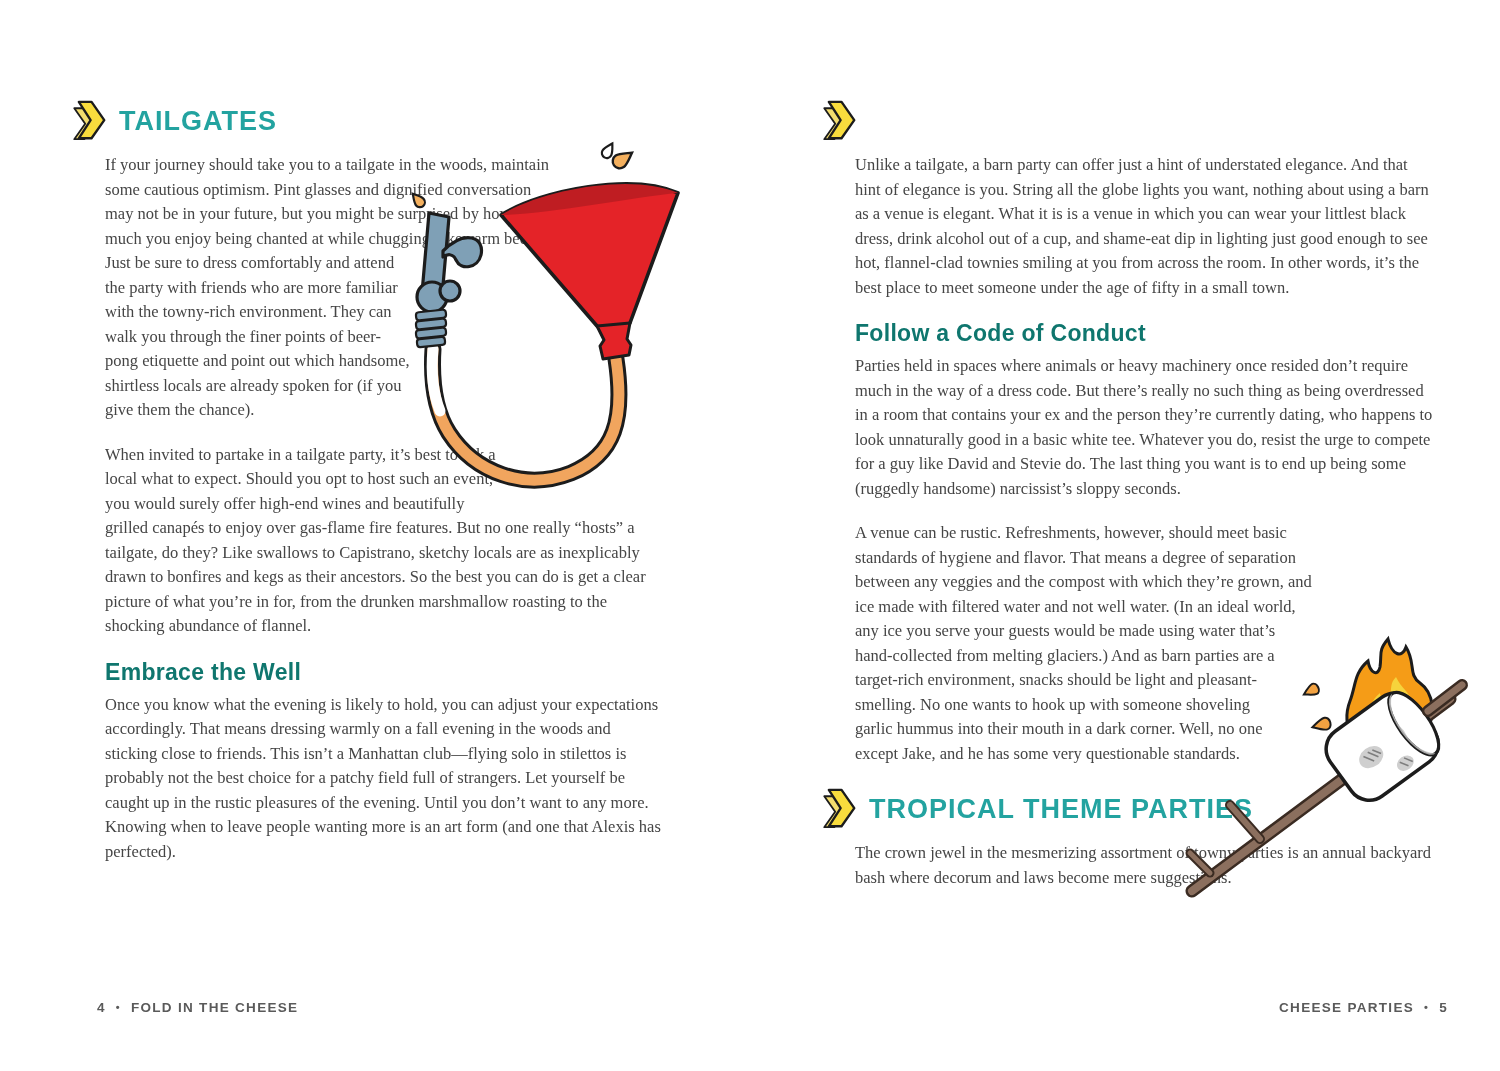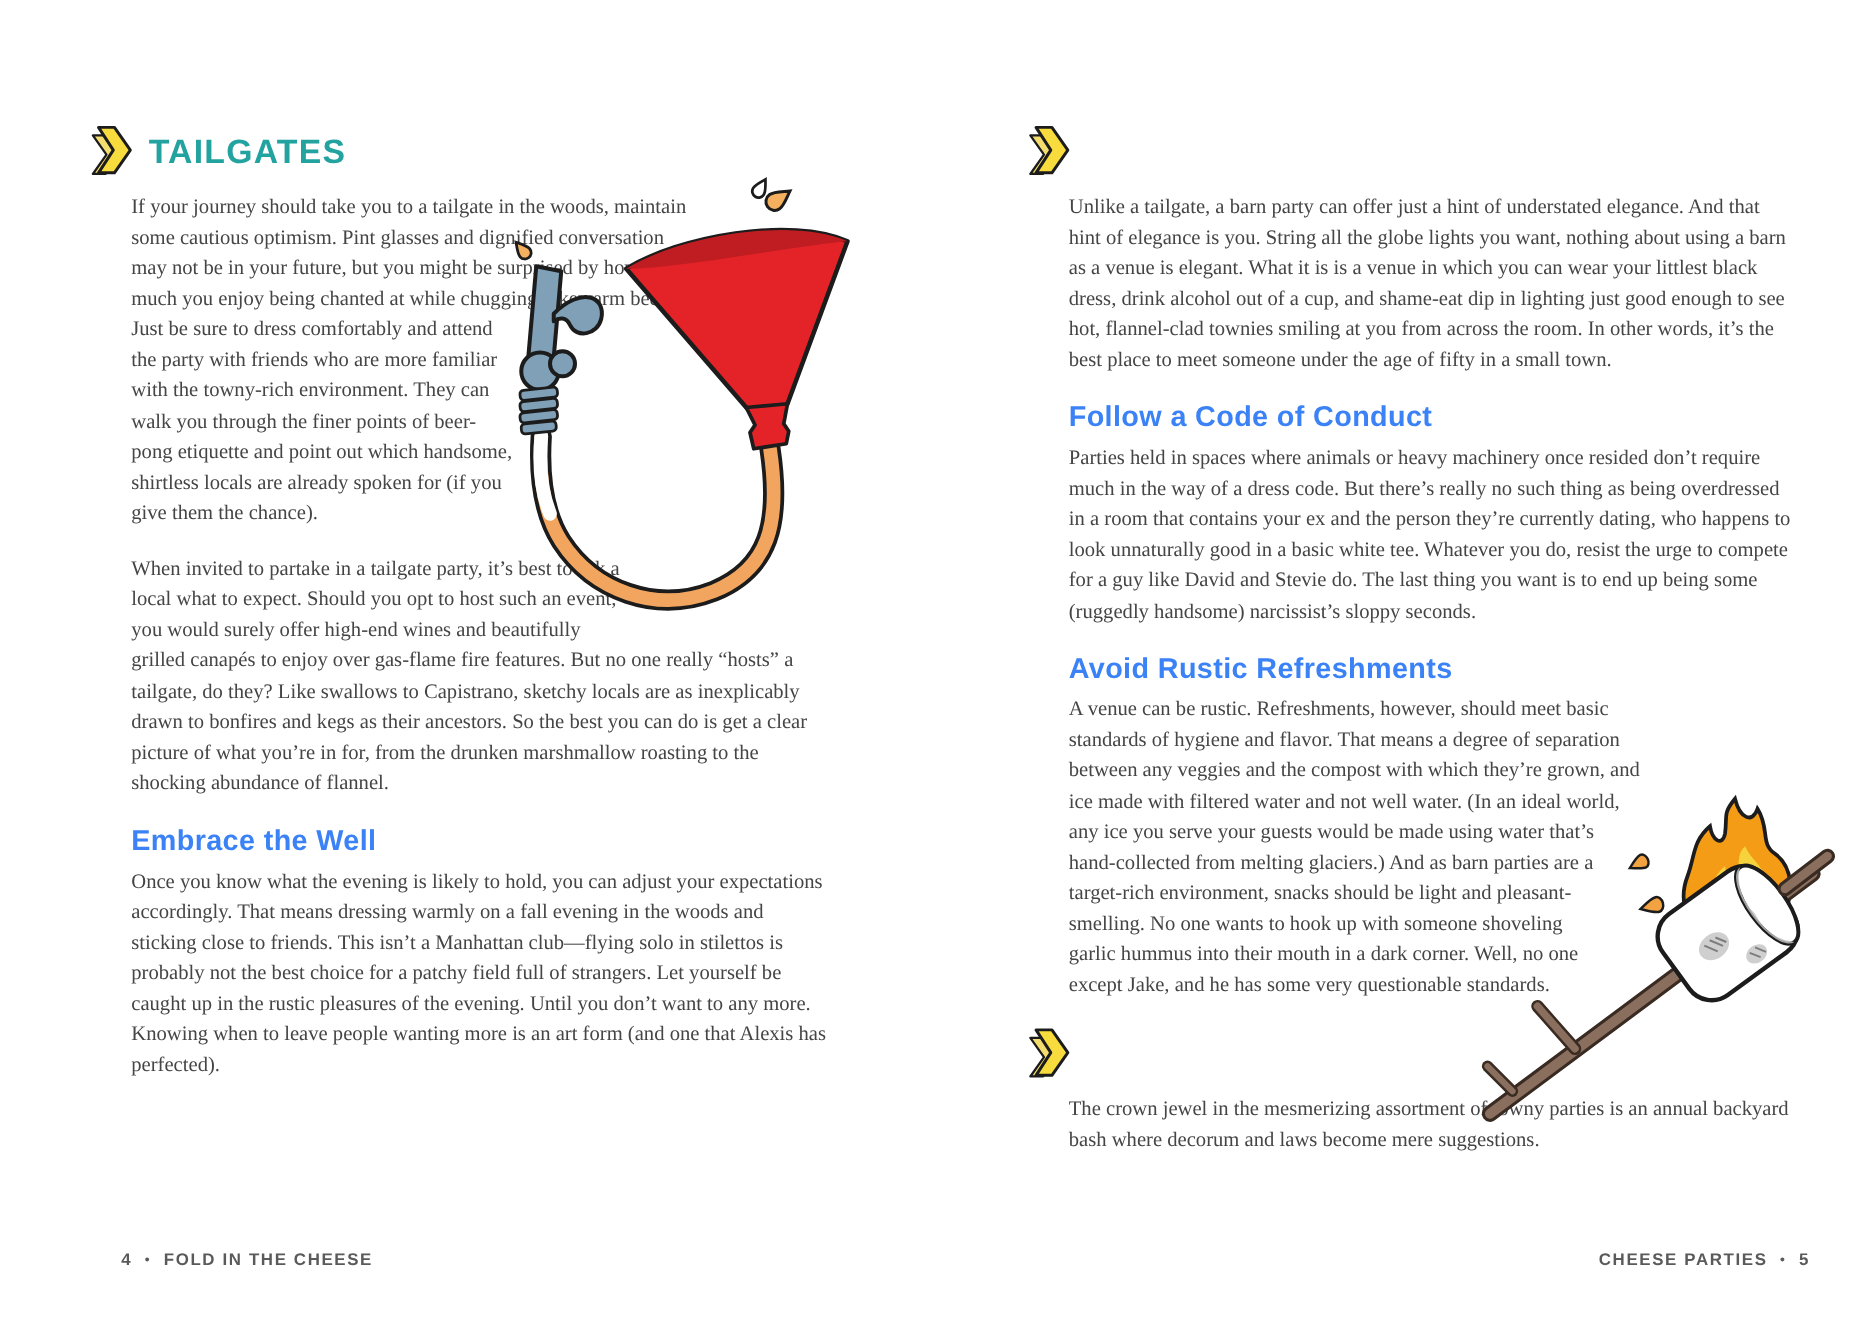--- a/index.html
+++ b/index.html
@@ -13,21 +13,21 @@
   .col-right { left:855px; width:578px; }
 
   .hrow { position:relative; display:flex; align-items:center; margin-bottom:9px; }
   .hrow .chev { position:relative; left:-38px; margin-right:-26px; flex:0 0 auto; }
   h2.main-head {
     font-family:"Liberation Sans", sans-serif; font-weight:700;
     font-size:27px; letter-spacing:1px; color:#23a3a0;
   }
   h3.sub-head {
     font-family:"Liberation Sans", sans-serif; font-weight:700;
-    font-size:23px; letter-spacing:0.3px; color:#3b82f6; margin-bottom:7px;
+    font-size:23px; letter-spacing:0.3px; color:#0f766e; margin-bottom:7px;
   }
   p.body-text { font-size:16.5px; line-height:24.5px; color:#454545; text-align:left; }
   .block { margin-bottom:20px; }
   .mt-sub { margin-top:18px; }
 
   
   .fl { float:right; clear:right; }
   .f1 { width:112px; height:72px;  margin-top:26px; }
   .f2 { width:252px; height:148px; }
   .f3 { width:162px; height:105px; }
@@ -119,32 +119,32 @@
         <polygon points="8,10 19,10 32,27 19,44 8,44 20,27" fill="#f3dd6e" stroke="#1c1c1c" stroke-width="2" stroke-linejoin="round"></polygon>
         <polygon points="13,3 27,3 41,23 27,43 13,43 26,23" fill="#f8dc3d" stroke="#1c1c1c" stroke-width="2.6" stroke-linejoin="round"></polygon>
       </svg>
     </div>
 
     <p class="body-text block">Unlike a tailgate, a barn party can offer just a hint of understated elegance. And that hint of elegance is you. String all the globe lights you want, nothing about using a barn as a venue is elegant. What it is is a venue in which you can wear your littlest black dress, drink alcohol out of a cup, and shame-eat dip in lighting just good enough to see hot, flannel-clad townies smiling at you from across the room. In other words, it’s the best place to meet someone under the age of fifty in a small town.</p>
 
     <h3 class="sub-head mt-sub">Follow a Code of Conduct</h3>
     <p class="body-text block">Parties held in spaces where animals or heavy machinery once resided don’t require much in the way of a dress code. But there’s really no such thing as being overdressed in a room that contains your ex and the person they’re currently dating, who happens to look unnaturally good in a basic white tee. Whatever you do, resist the urge to compete for a guy like David and Stevie do. The last thing you want is to end up being some (ruggedly handsome) narcissist’s sloppy seconds.</p>
 
-    <h3 class="sub-head mt-sub">Avoid Rustic Refreshments</h3>
     <div class="block">
       <div class="fl g1"></div>
       <div class="fl g2"></div>
       <p class="body-text">A venue can be rustic. Refreshments, however, should meet basic standards of hygiene and flavor. That means a degree of separation between any veggies and the compost with which they’re grown, and ice made with filtered water and not well water. (In an ideal world, any ice you serve your guests would be made using water that’s hand-collected from melting glaciers.) And as barn parties are a target-rich environment, snacks should be light and pleasant-smelling. No one wants to hook up with someone shoveling garlic hummus into their mouth in a dark corner. Well, no one except Jake, and he has some very questionable standards.</p>
     </div>
 
     <div class="hrow mt-sub">
       <svg class="chev" width="40" height="46" viewBox="0 0 44 48">
         <polygon points="8,10 19,10 32,27 19,44 8,44 20,27" fill="#f3dd6e" stroke="#1c1c1c" stroke-width="2" stroke-linejoin="round"></polygon>
         <polygon points="13,3 27,3 41,23 27,43 13,43 26,23" fill="#f8dc3d" stroke="#1c1c1c" stroke-width="2.6" stroke-linejoin="round"></polygon>
       </svg>
+      <h2 class="main-head">TROPICAL THEME PARTIES</h2>
     </div>
 
     <p class="body-text">The crown jewel in the mesmerizing assortment of towny parties is an annual backyard bash where decorum and laws become mere suggestions.</p>
   </div>
 
   <svg class="illus illus-marsh" width="300" height="280" viewBox="0 0 300 280">
 
     <g transform="translate(128,66) rotate(-115)">
       <path d="M5,0 C9,6 11,9 11,12 A5.5,4 0 1 1 0,12 C0,9 2,6 5,0 Z" fill="#f2a241" stroke="#1c1c1c" stroke-width="2"></path>
     </g>

